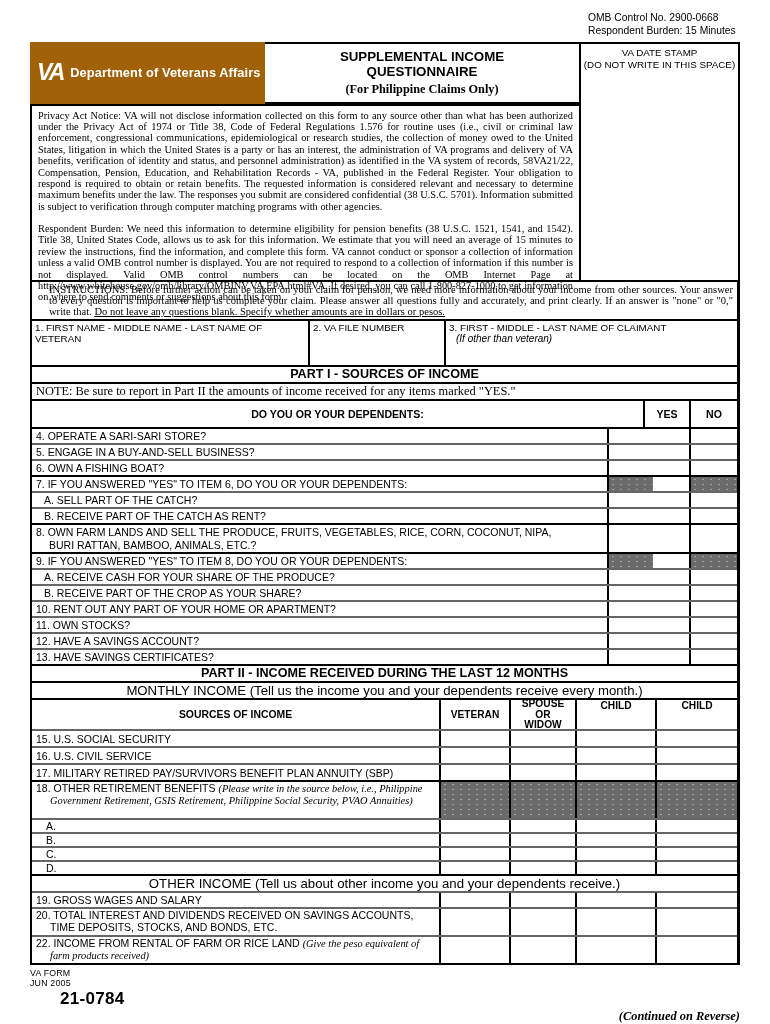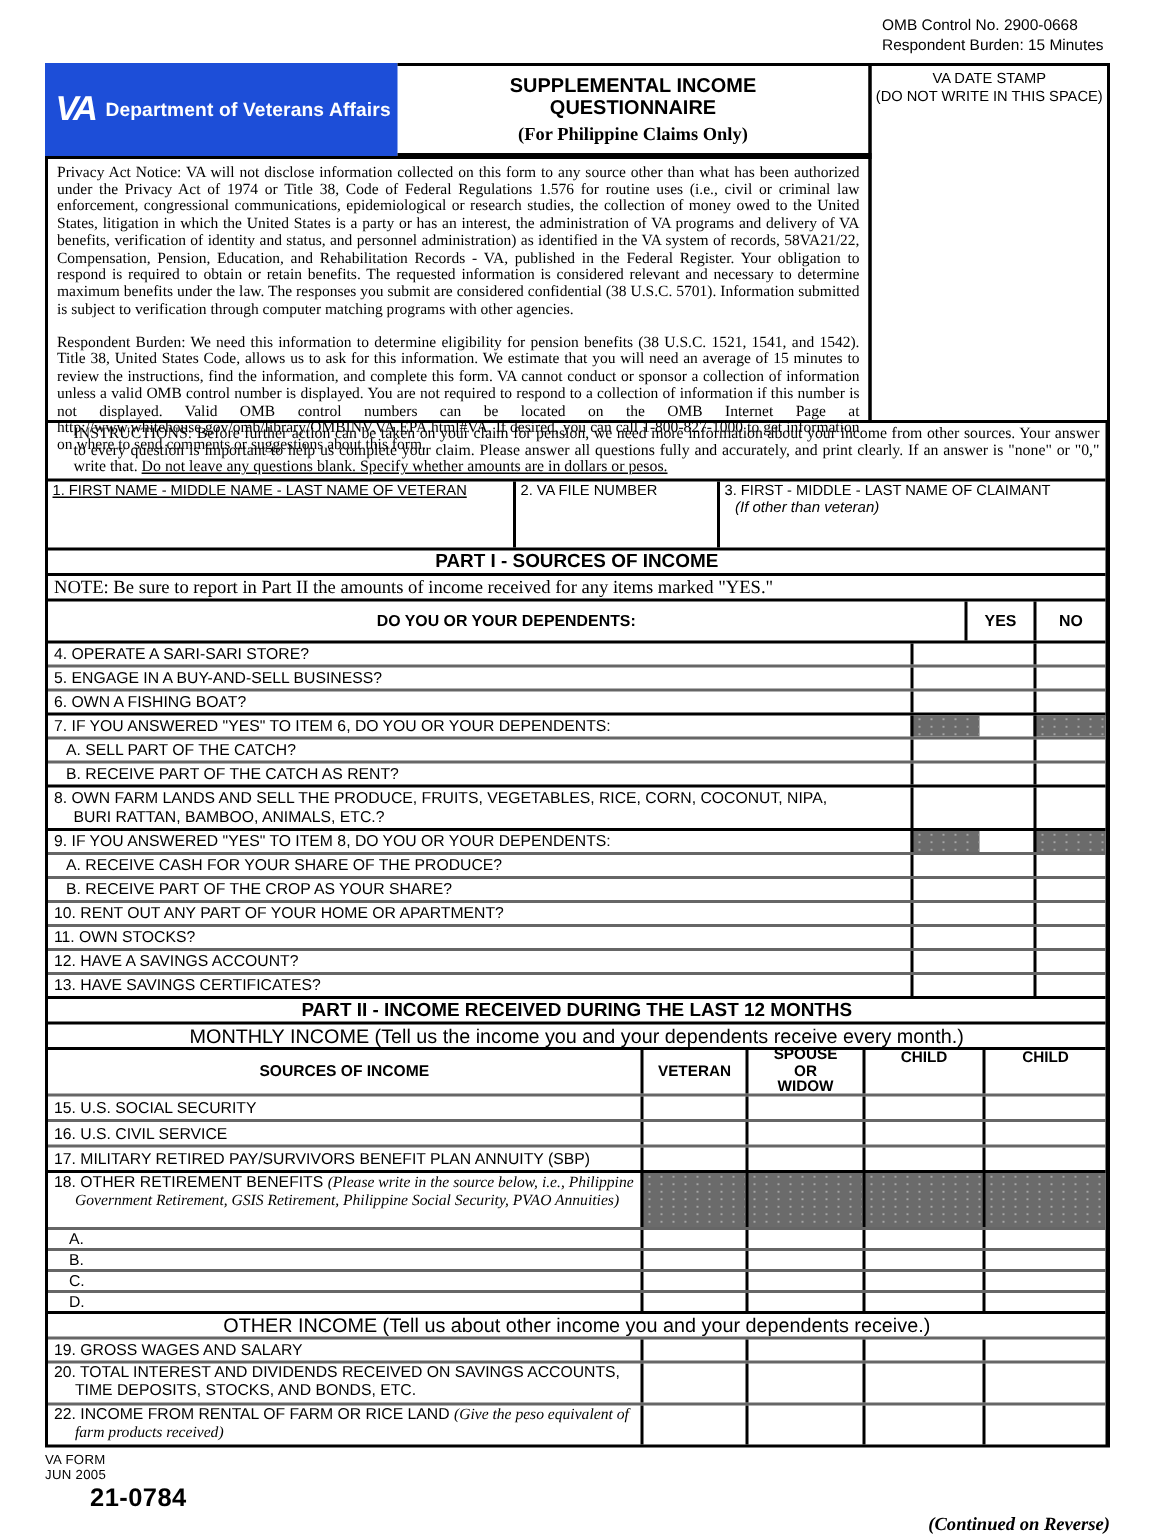--- a/index.html
+++ b/index.html
@@ -12,39 +12,39 @@
   .page { width:710px; margin:0 auto; padding-top:12px; }
   .serif { font-family:"Liberation Serif", serif; }
 
   
   .omb { width:152px; margin-left:auto; font-size:10.3px; line-height:1.25; margin-bottom:4px; }
 
   
   .hdr-region { display:flex; align-items:stretch; }
   .hdr-left { width:551px; }
   .hdr-row { display:flex; height:62px; }
-  .logo-box { width:235px; background:#1d4ed8; color:#fff; display:flex; align-items:center; padding-left:7px; }
+  .logo-box { width:235px; background:#a16207; color:#fff; display:flex; align-items:center; padding-left:7px; }
   .logo-mark { font-weight:bold; font-size:23px; letter-spacing:-2px; margin-right:7px; font-style:italic; }
   .logo-text { font-weight:bold; font-size:12.8px; letter-spacing:0.1px; }
   .title-box { width:316px; border:2px solid #000; border-left:none; display:flex; flex-direction:column; align-items:center; justify-content:center; text-align:center; }
   .title-main { font-weight:bold; font-size:13.3px; line-height:1.18; }
   .title-sub  { font-family:"Liberation Serif", serif; font-weight:bold; font-size:12.3px; margin-top:2px; }
   .notices-box { border:2px solid #000; border-bottom:none; height:176px; padding:4px 6px 0 6px; }
   .notice-p { font-size:10.35px; line-height:1.1; text-align:justify; }
   .notice-p + .notice-p { margin-top:11px; }
   .stamp-box { flex:1; margin-left:-2px; border:2px solid #000; border-bottom:none; text-align:center; padding-top:3px; font-size:9.8px; line-height:1.25; }
 
   
   .form-table { border:2px solid #000; border-right-width:3px; }
   .instructions { padding:2px 4px 2px 4px; font-size:10.55px; line-height:1.06; text-align:justify;margin-left:13px; }
   .underline { text-decoration:underline; }
 
   .fields-row { display:flex; height:46px; border-top:2px solid #000; }
   .field { padding:1px 3px; font-size:9.8px; }
-  .f1 { width:310px;text-decoration:underline; }
+  .f1 { width:276px; }
   .f2 { width:136px; border-left:2px solid #000; }
   .f3 { flex:1; border-left:2px solid #000; }
   .fsub { font-style:italic; font-size:10px; padding-left:7px; }
 
   .part-title { height:17px; border-top:2px solid #000; text-align:center; font-weight:bold; font-size:12.6px; line-height:15px; }
   .note-row { height:17px; border-top:2px solid #000; font-size:12.4px; padding-left:4px; line-height:15px; }
 
   .q-header-row { display:flex; height:28px; border-top:2px solid #000; }
   .q-header-label { flex:1; display:flex; align-items:center; justify-content:center; font-weight:bold; font-size:10.6px; }
   .yn-head { width:46px; border-left:2px solid #000; display:flex; align-items:center; justify-content:center; font-weight:bold; font-size:10.6px; }
@@ -60,21 +60,21 @@
   .yn-cell { width:46px; border-left:2px solid #000; }
   .yn-cell.last { width:48px; }
 
   .shaded { background-color:#6b6b6b; background-image:radial-gradient(circle,#a5a5a5 0.8px, rgba(0,0,0,0) 1px); background-size:8px 5px; }
 
   .monthly-row, .other-row { height:17px; border-top:2px solid #000; text-align:center; font-size:13.2px; line-height:15px; }
   .p2-header-row { display:flex; height:31px; border-top:2px solid #000; }
   .p2-head-src { flex:1; display:flex; align-items:center; justify-content:center; font-weight:bold; font-size:10.4px; }
   .p2-col { border-left:2px solid #000; display:flex; flex-direction:column; align-items:center; justify-content:center; font-weight:bold; font-size:10.2px; line-height:1.0; text-align:center; }
   .p2-col.top { justify-content:flex-start; padding-top:1px; }
-  .w-vet{ width:70px; } .w-sp{ width:78px; } .w-c1{ width:80px; } .w-c2{ width:82px; }
+  .w-vet{ width:70px; } .w-sp{ width:66px; } .w-c1{ width:80px; } .w-c2{ width:82px; }
 
   .p2-row { display:flex; height:17px; border-top:2px solid #666; }
   .p2-row.h14 { height:14px; }
   .p2-row.h28 { height:28px; }
   .p2-row.h38 { height:38px; border-top-color:#000; }
   .p2-label { flex:1; display:flex; align-items:center; font-size:10.5px; padding-left:4px; overflow:hidden; }
   .p2-label.sub { padding-left:14px; }
   .p2-label.block { display:block; padding-top:1px; line-height:1.14; }
   .p2-label.block .hang { display:block; padding-left:14px; text-indent:-14px; }
   .note-it { font-family:"Liberation Serif", serif; font-style:italic; font-size:10.4px; }

